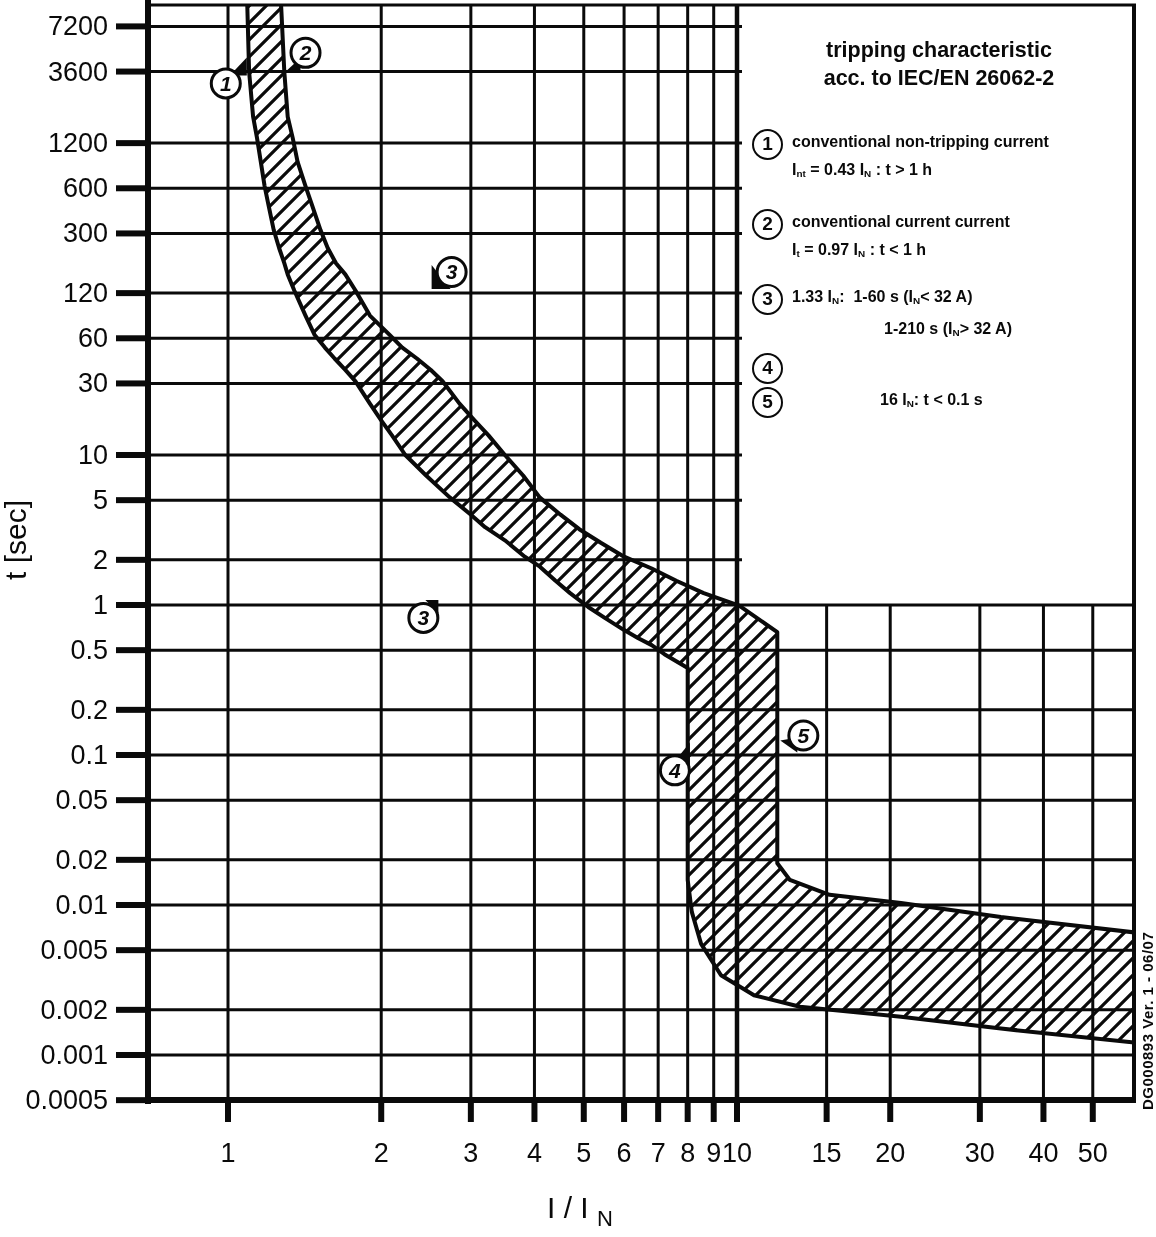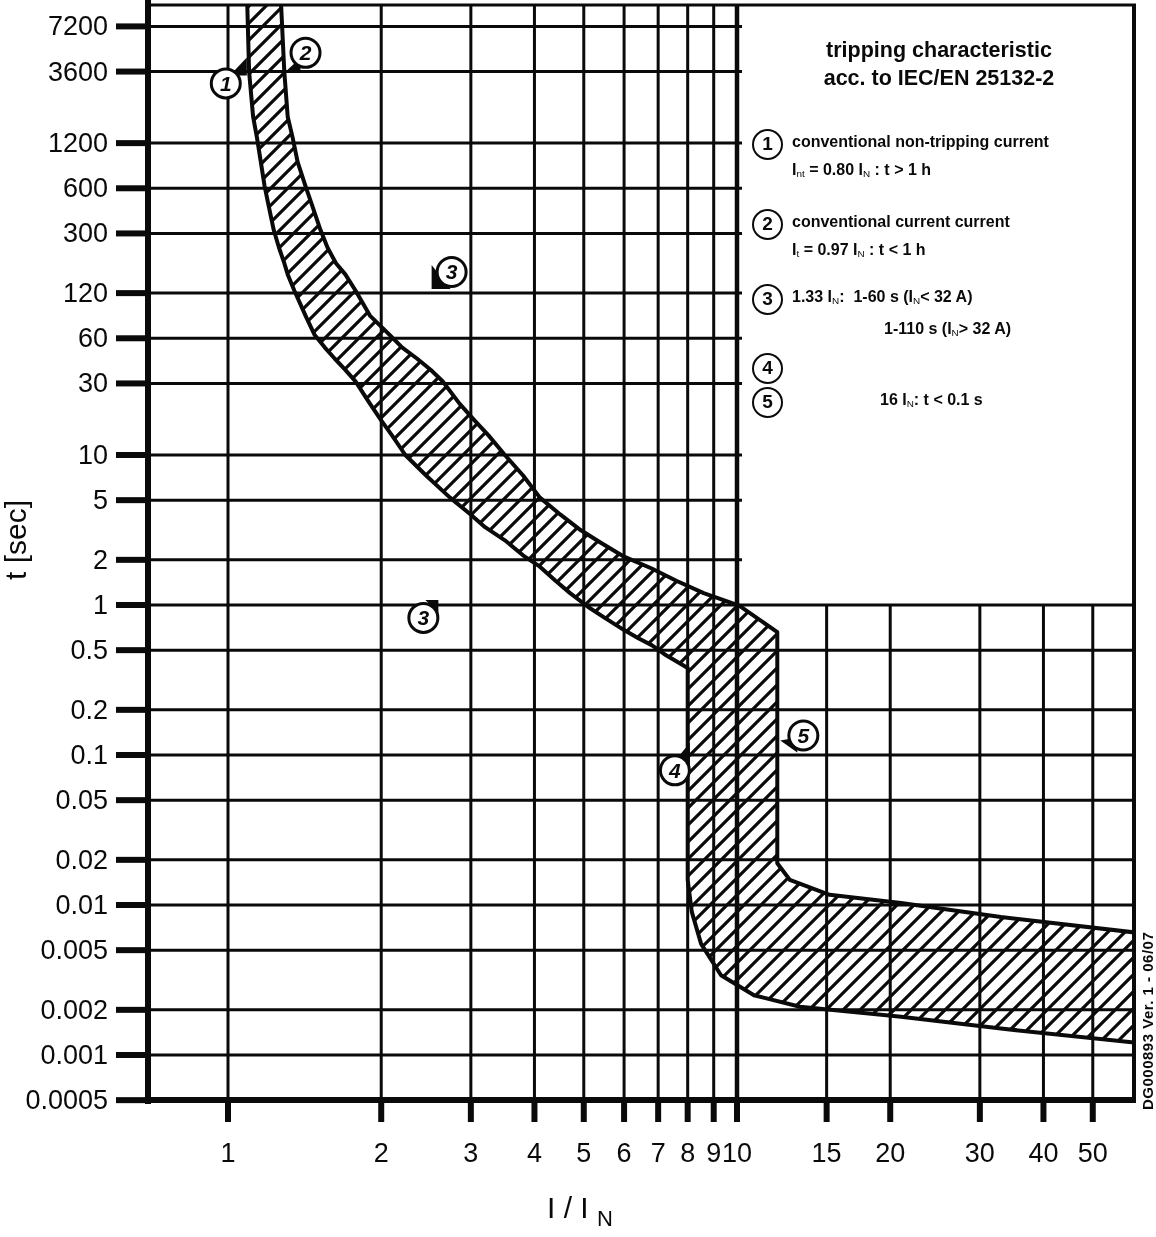--- a/index.html
+++ b/index.html
@@ -5,21 +5,21 @@
   html,body{margin:0;padding:0;background:#fff;}
   #stage{position:relative;width:1156px;height:1237px;background:#fff;overflow:hidden;
          font-family:"Liberation Sans",sans-serif;color:#0a0a0a;}
   svg{position:absolute;left:0;top:0;}
   .legend-box{position:absolute;left:744px;top:6px;width:390px;height:634px;}
   .lg-title{margin-top:30px;text-align:center;font-size:21.5px;font-weight:600;line-height:28px;}
   .lg-item{display:flex;align-items:flex-start;margin-left:8px;}
   .lg-num{flex:0 0 auto;width:27px;height:27px;border:2.5px solid #0a0a0a;border-radius:50%;
           text-align:center;line-height:26px;font-size:19px;font-weight:600;margin-right:9px;margin-top:1px;}
   .lg-text{font-size:16px;font-weight:600;line-height:28px;white-space:pre-wrap;}
-  .lg-text sub{font-size:0.62em;vertical-align:-0.25em;font-weight:400;}
+  .lg-text sub{font-size:0.62em;vertical-align:-0.25em;font-weight:700;}
   .pad92{padding-left:92px;}
   .pad88{padding-left:88px;}
   .m1{margin-top:36px;} .m2{margin-top:20px;} .m3{margin-top:14px;} .m4{margin-top:4px;} .m5{margin-top:2px;}
   .side-note{position:absolute;left:1139px;top:1110px;transform:rotate(-90deg);transform-origin:0 0;
              white-space:nowrap;font-size:15px;font-weight:700;letter-spacing:0.5px;}
 </style>
 </head>
 <body>
 
 <div id="stage">
@@ -189,34 +189,34 @@
         <text x="1043.4485355859329" y="1162" text-anchor="middle" font-size="27" fill="#0a0a0a">40</text>
         <text x="1092.7757322070336" y="1162" text-anchor="middle" font-size="27" fill="#0a0a0a">50</text>
         <text x="26" y="540" text-anchor="middle" font-size="30" fill="#0a0a0a" transform="rotate(-90 26 540)">t [sec]</text>
         <text x="547" y="1218" text-anchor="start" font-size="30" fill="#0a0a0a">I / I <tspan dy="8" font-size="22">N</tspan></text>
       </g>
   </svg>
 
   <div class="legend-box">
     <div class="lg-title">
       <div>tripping characteristic</div>
-      <div>acc. to IEC/EN 25132-2</div>
+      <div>acc. to IEC/EN 26062-2</div>
     </div>
     <div id="legend-items">
         <div class="lg-item m1">
           <span class="lg-num">1</span>
-          <div class="lg-text"><div><span>conventional non-tripping current</span></div><div><span>I</span><sub>nt</sub><span> = 0.80 I</span><sub>N</sub><span> : t &gt; 1 h</span></div></div>
+          <div class="lg-text"><div><span>conventional non-tripping current</span></div><div><span>I</span><sub>nt</sub><span> = 0.43 I</span><sub>N</sub><span> : t &gt; 1 h</span></div></div>
         </div>
         <div class="lg-item m2">
           <span class="lg-num">2</span>
           <div class="lg-text"><div><span>conventional current current</span></div><div><span>I</span><sub>t</sub><span> = 0.97 I</span><sub>N</sub><span> : t &lt; 1 h</span></div></div>
         </div>
         <div class="lg-item m3">
           <span class="lg-num">3</span>
-          <div class="lg-text"><div><span>1.33 I</span><sub>N</sub><span>:  1-60 s (I</span><sub>N</sub><span>&lt; 32 A)</span></div><div class="pad92"><span>1-110 s (I</span><sub>N</sub><span>&gt; 32 A)</span></div></div>
+          <div class="lg-text"><div><span>1.33 I</span><sub>N</sub><span>:  1-60 s (I</span><sub>N</sub><span>&lt; 32 A)</span></div><div class="pad92"><span>1-210 s (I</span><sub>N</sub><span>&gt; 32 A)</span></div></div>
         </div>
         <div class="lg-item m4">
           <span class="lg-num">4</span>
         </div>
         <div class="lg-item m5">
           <span class="lg-num">5</span>
           <div class="lg-text"><div class="pad88"><span>16 I</span><sub>N</sub><span>: t &lt; 0.1 s</span></div></div>
         </div>
       </div>
   </div>

